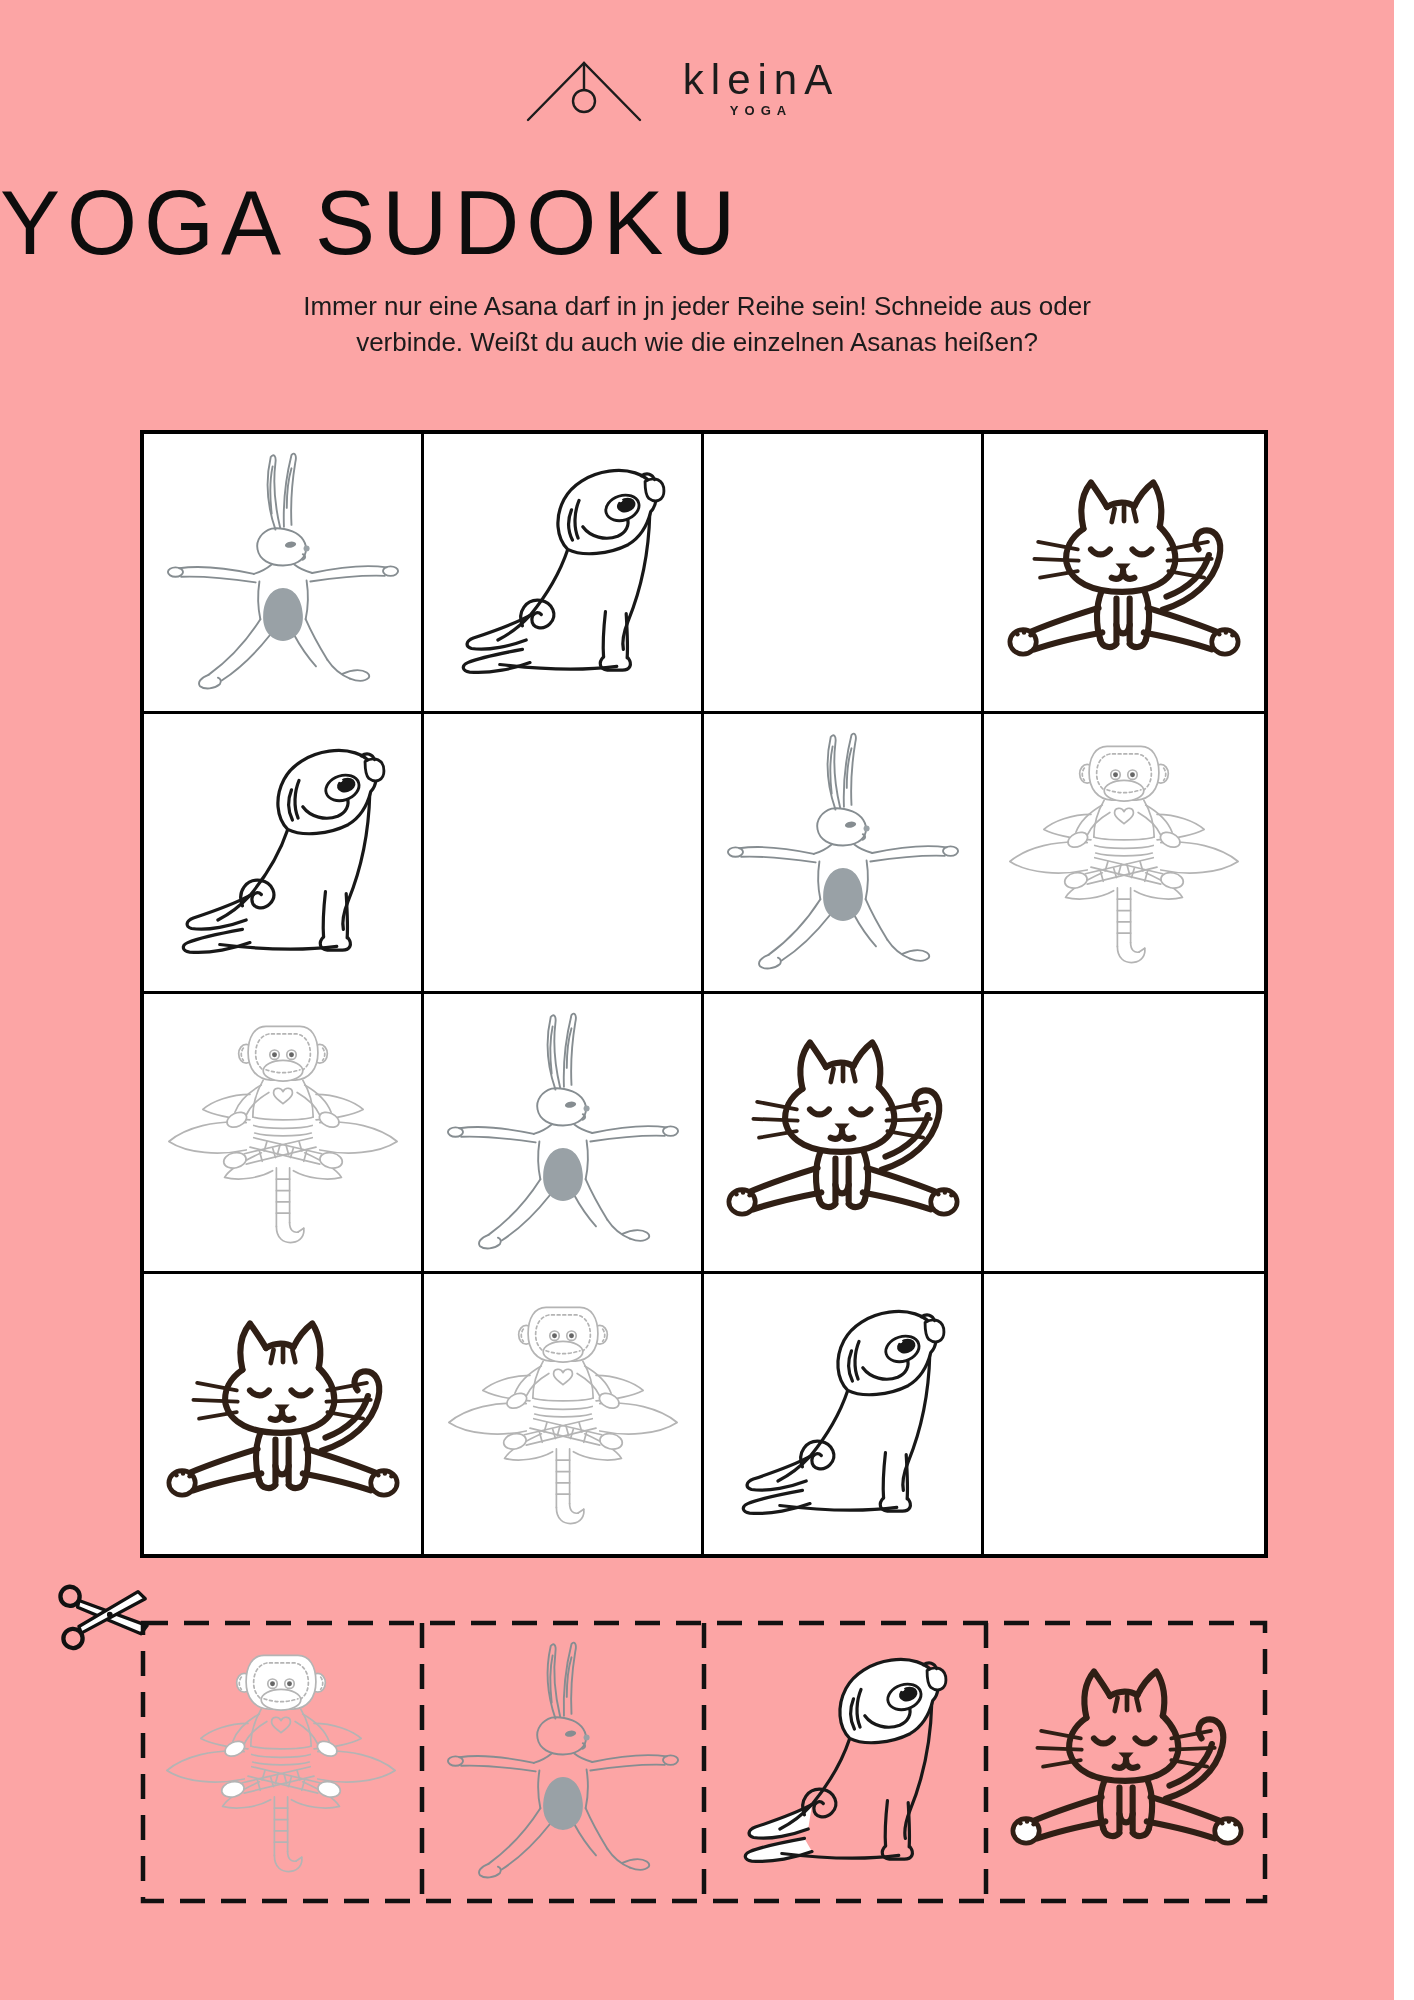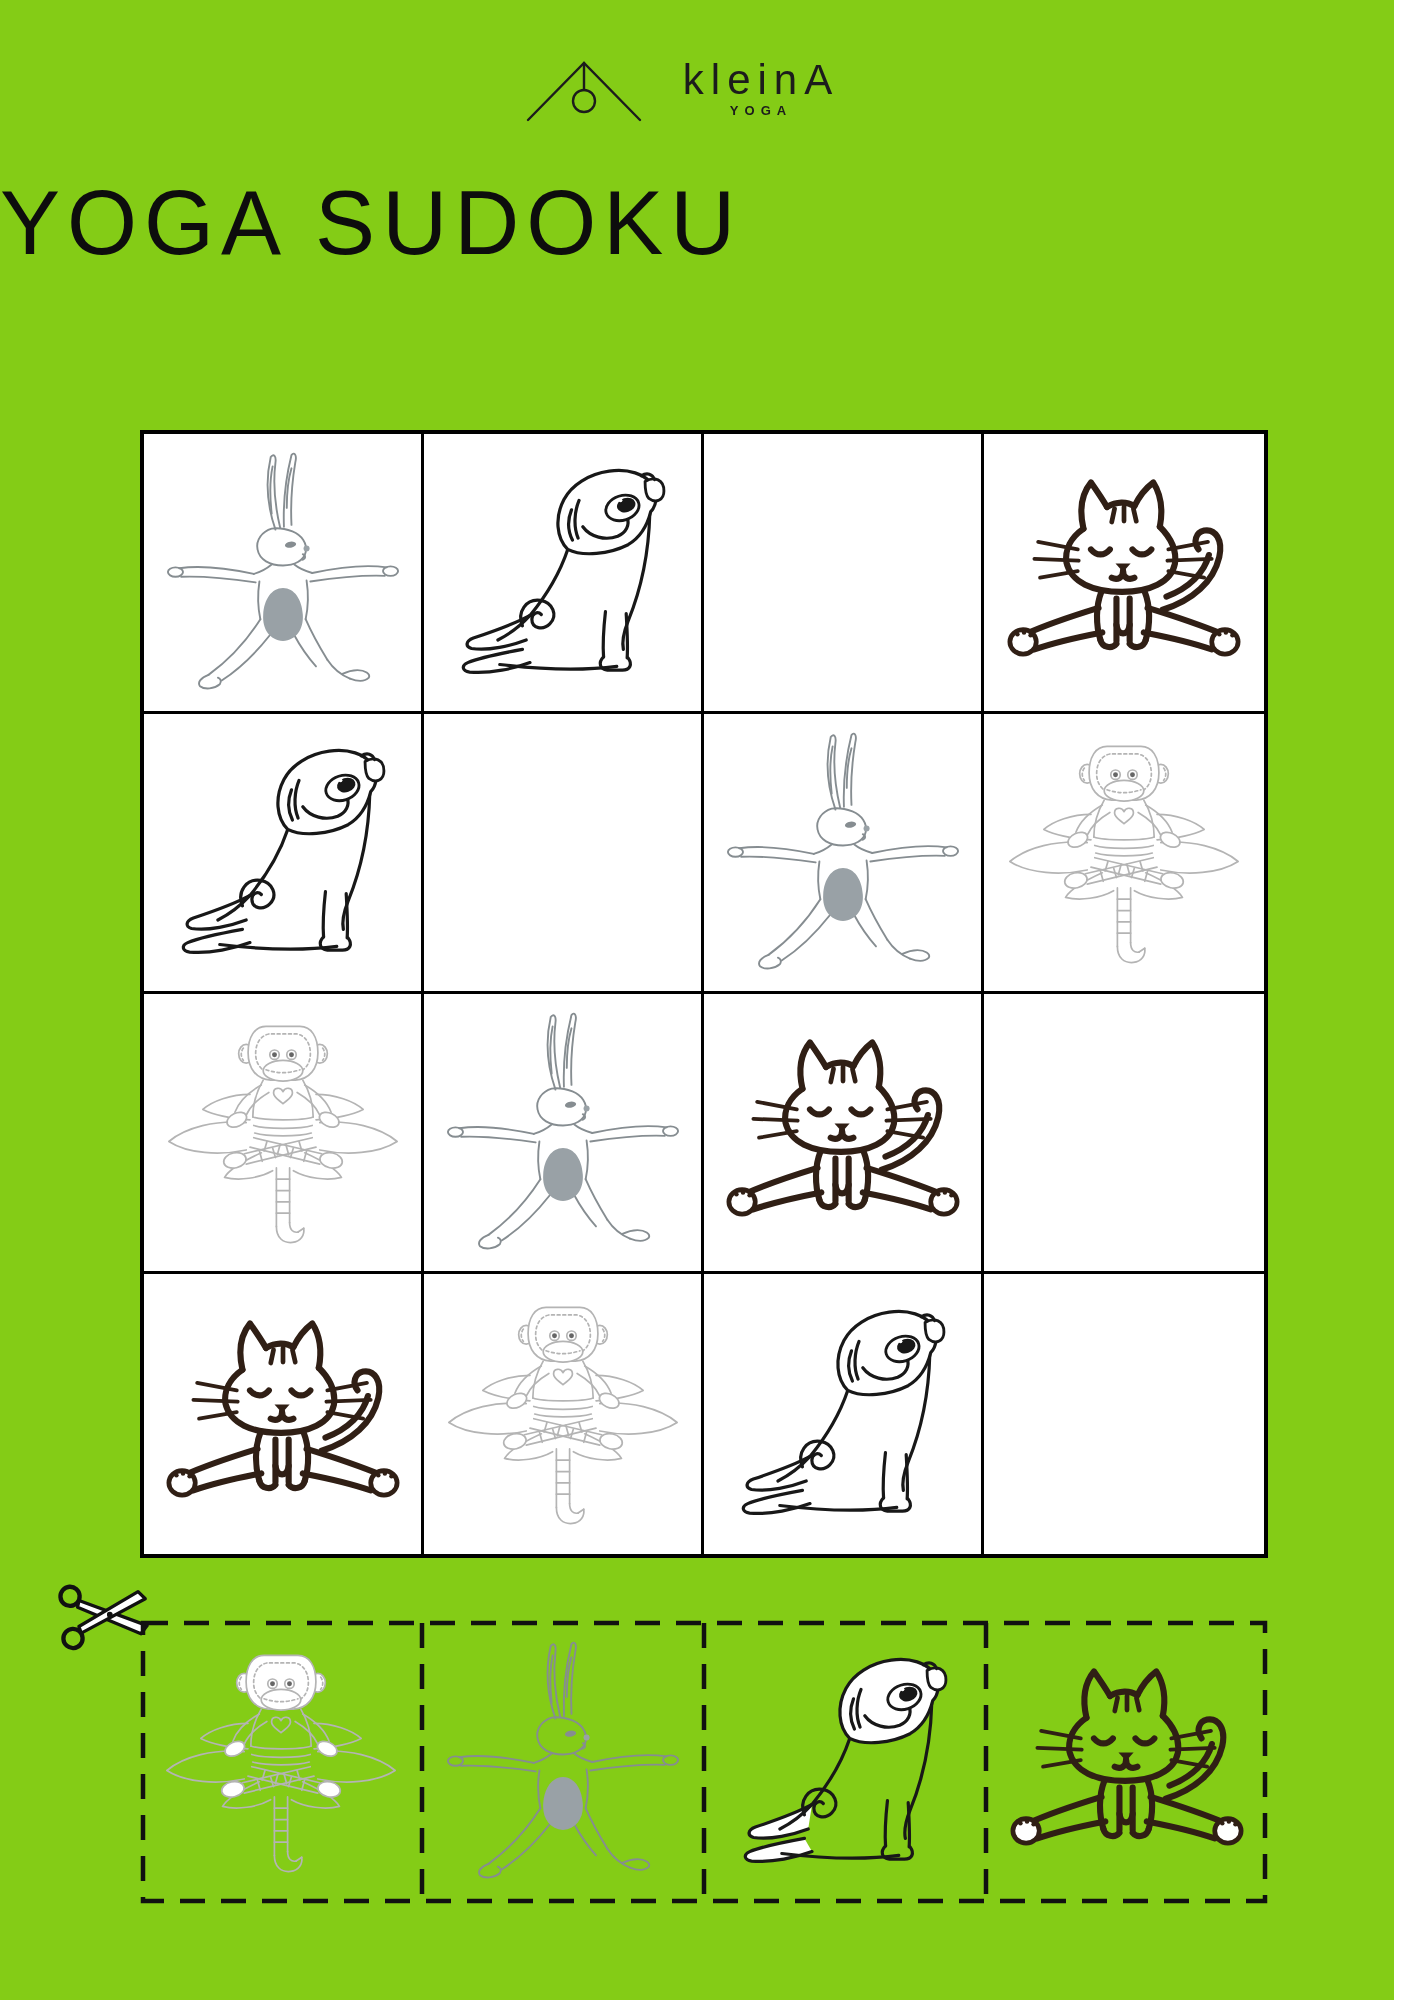--- a/index.html
+++ b/index.html
@@ -1,17 +1,17 @@
 <!DOCTYPE html>
 <html style="--c-rabbit: #868d91; --belly-rabbit: #99a1a6; --c-pug: #181818; --c-cat: #301f15; --c-monkey: #b4b4b4;"><head>
 <meta charset="utf-8">
 <style>
   html,body{margin:0;padding:0;background:#ffffff;}
   .page{
-    position:relative;width:1394px;height:2000px;background:#84cc16;overflow:hidden;
+    position:relative;width:1394px;height:2000px;background:#fca5a5;overflow:hidden;
     font-family:"Liberation Sans", sans-serif;color:#111;
   }
   
   .brand-icon{position:absolute;left:522px;top:56px;width:124px;height:68px;}
   .brand-name{
     position:absolute;left:676px;top:56px;width:170px;
     font-size:42px;font-weight:400;letter-spacing:7px;color:#1c1c1c;text-align:center;
   }
   .brand-sub{
     position:absolute;left:676px;top:103px;width:170px;
@@ -62,20 +62,24 @@
       <path d="M6,64 L62,7 L118,64"></path>
       <line x1="62" y1="7" x2="62" y2="34"></line>
       <circle cx="62" cy="45" r="11"></circle>
     </g>
   </svg>
   <div class="brand-name">kleinA</div>
   <div class="brand-sub">YOGA</div>
 
   <h1 class="title">YOGA SUDOKU</h1>
 
+  <p class="instructions">
+    <span>Immer nur eine Asana darf in jn jeder Reihe sein! Schneide aus oder</span><br>
+    <span>verbinde. Weißt du auch wie die einzelnen Asanas heißen?</span>
+  </p>
 
   <div class="grid" id="grid">
       <div class="cell">
         <svg class="animal" viewBox="0 0 282 282">
           <use href="#sym-rabbit"></use>
         </svg>
       </div>
       <div class="cell">
         <svg class="animal" viewBox="0 0 282 282">
           <use href="#sym-pug"></use>

